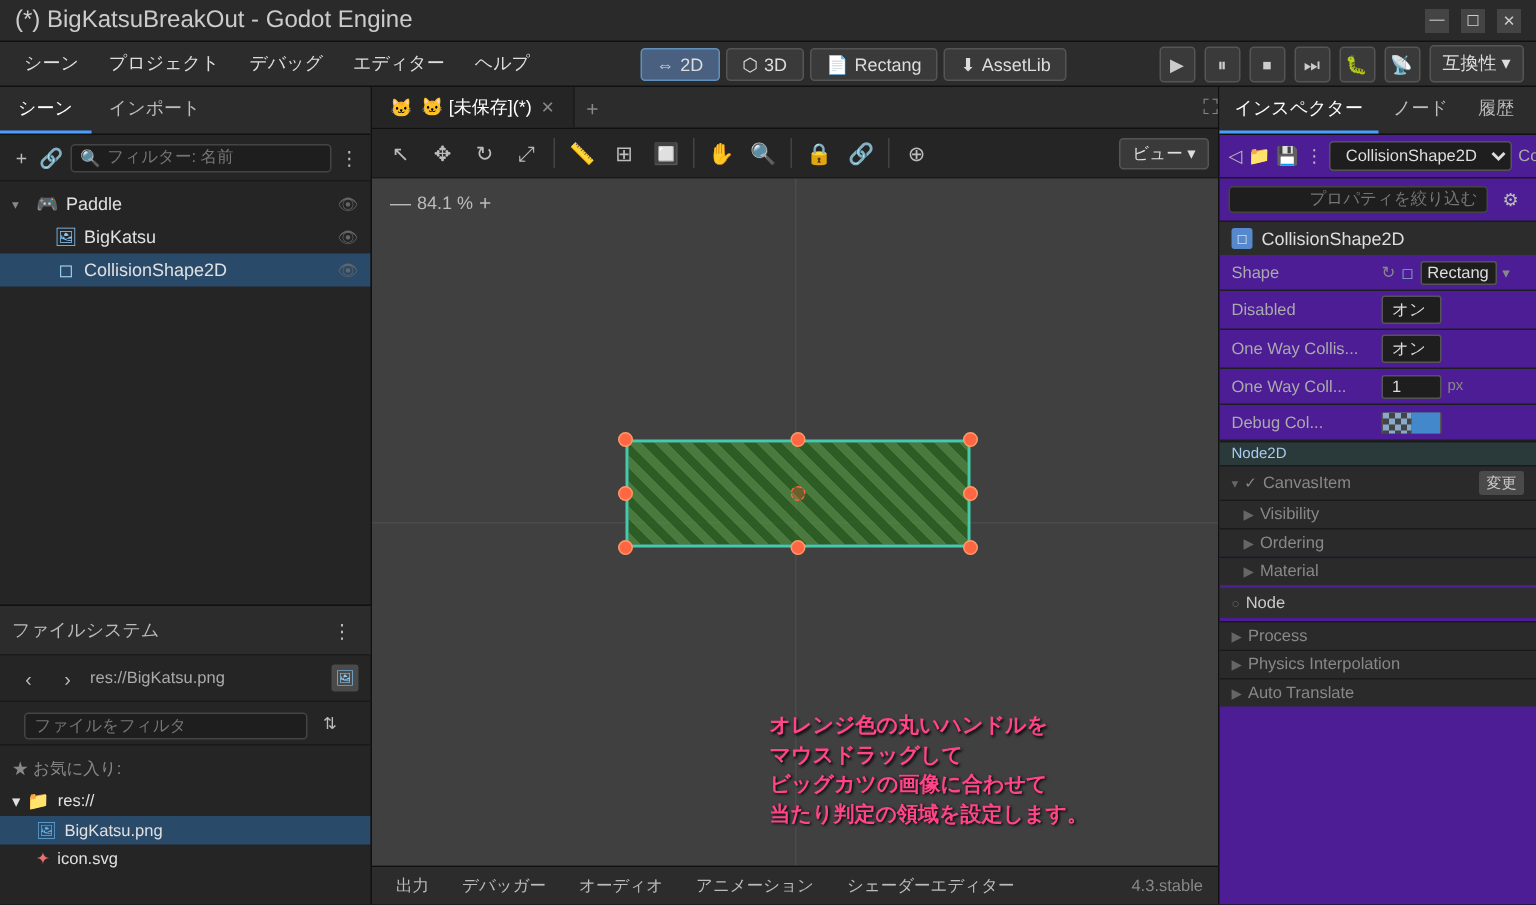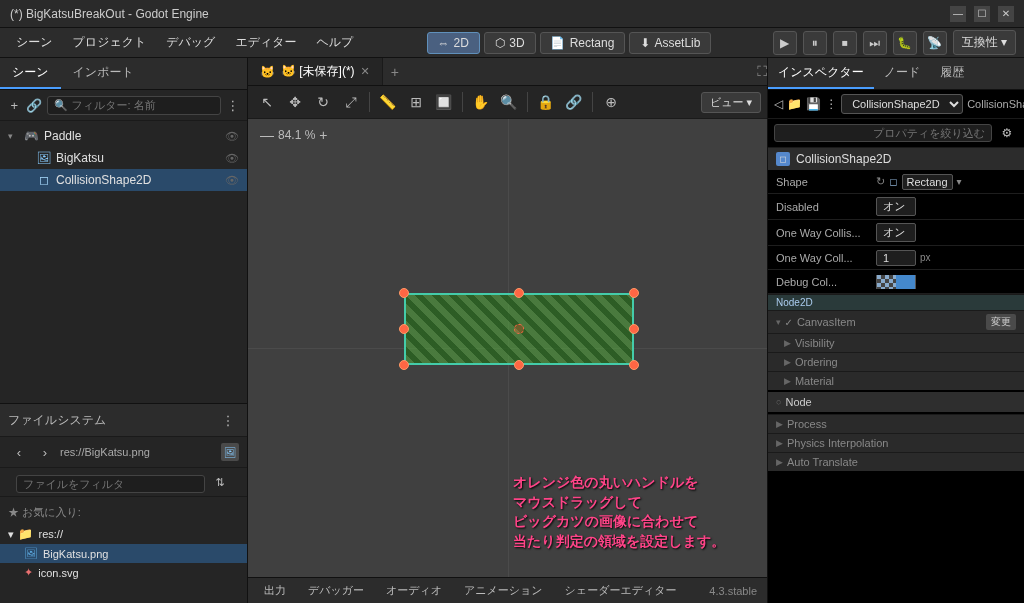--- a/index.html
+++ b/index.html
@@ -15,21 +15,21 @@
     
     .titlebar {
       background: #2a2a2a;
       height: 28px;
       display: flex;
       align-items: center;
       padding: 0 10px;
       border-bottom: 1px solid #111;
       justify-content: space-between;
     }
-    .titlebar-title { font-size: 12px; color: #ccc; }
+    .titlebar-title { font-size: 16px; color: #ccc; }
     .titlebar-controls { display: flex; gap: 8px; }
     .titlebar-btn {
       width: 16px; height: 16px;
       background: #444; border: none;
       color: #ccc; font-size: 10px;
       cursor: pointer; display: flex;
       align-items: center; justify-content: center;
     }
     
     .menubar {
@@ -286,22 +286,22 @@
     .bottom-tab-group { display: flex; gap: 2px; }
     .bottom-tab {
       padding: 5px 10px;
       font-size: 11px;
       color: #bbb;
       cursor: pointer;
     }
     .bottom-right { font-size: 11px; color: #888; padding-right: 4px; }
     
     .right-panel {
-      width: 257px;
-      background: #000000;
+      width: 212px;
+      background: #4c1d95;
       border-left: 1px solid #111;
       display: flex;
       flex-direction: column;
     }
     .right-tabs {
       display: flex;
       background: #2c2c2c;
       border-bottom: 1px solid #111;
     }
     .right-tab {
@@ -630,21 +630,21 @@
           <marker id="arrowhead" markerWidth="8" markerHeight="6" refX="8" refY="3" orient="auto">
             <polygon points="0 0, 8 3, 0 6" fill="#ff4488"></polygon>
           </marker>
         </defs>
 
         <line x1="370" y1="345" x2="295" y2="295" stroke="#ff4488" stroke-width="2" marker-end="url(#arrowhead)"></line>
 
         <line x1="430" y1="380" x2="520" y2="338" stroke="#ff4488" stroke-width="2" marker-end="url(#arrowhead)"></line>
       </svg>
 
-      <div class="annotation" style="left:265px;top:355px;font-family:Liberation Mono, monospace;">
+      <div class="annotation" style="left:265px;top:355px;">
         <div>オレンジ色の丸いハンドルを</div>
         <div>マウスドラッグして</div>
         <div>ビッグカツの画像に合わせて</div>
         <div>当たり判定の領域を設定します。</div>
       </div>
 
 
       <svg style="position:absolute;inset:0;pointer-events:none;" xmlns="http://www.w3.org/2000/svg">
         <defs>
           <marker id="arrowhead2" markerWidth="8" markerHeight="6" refX="8" refY="3" orient="auto">

